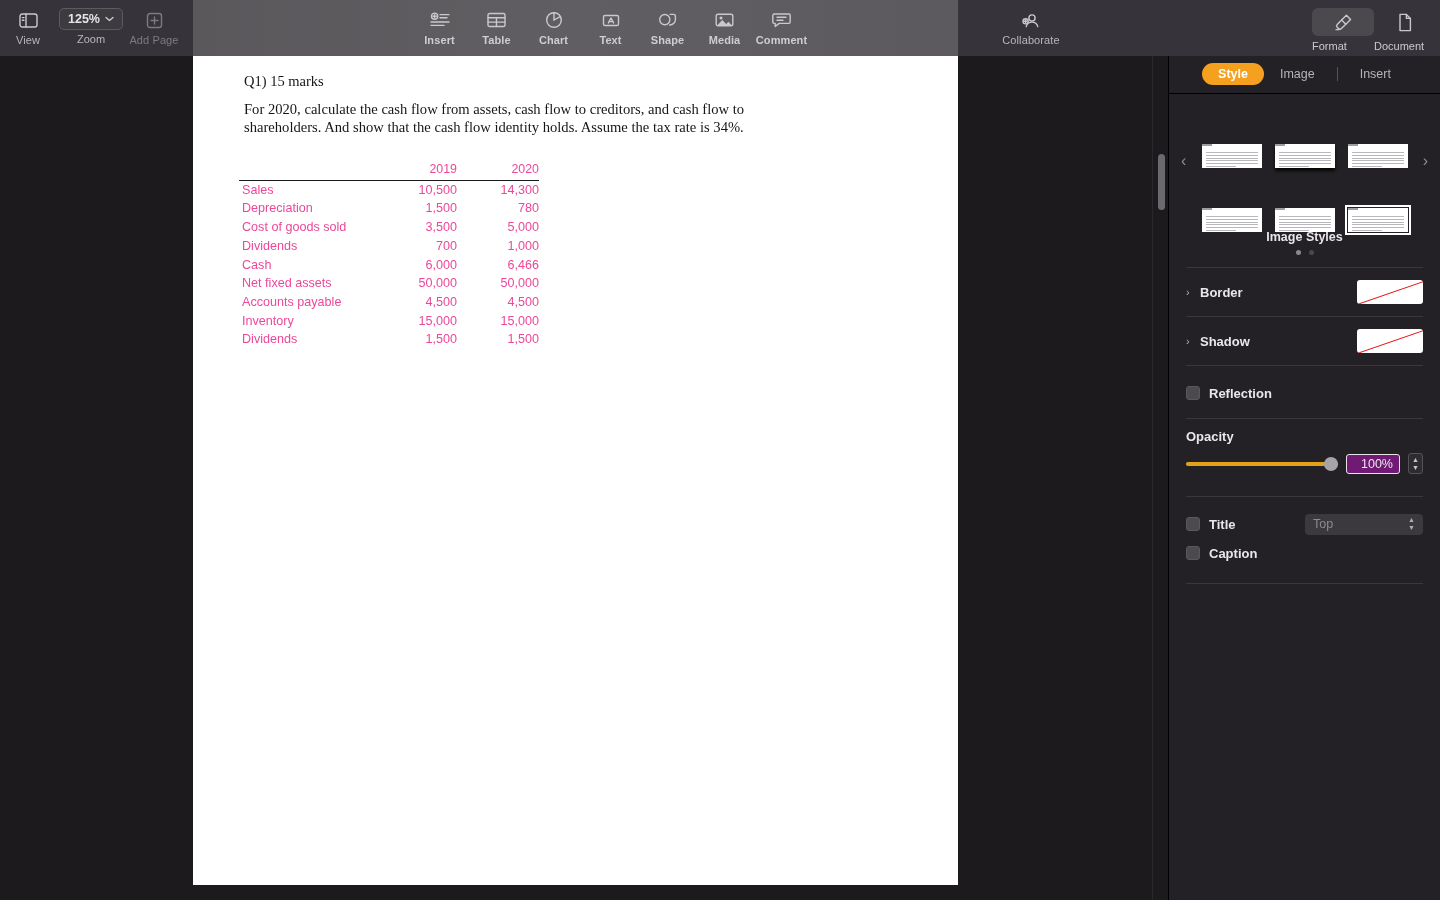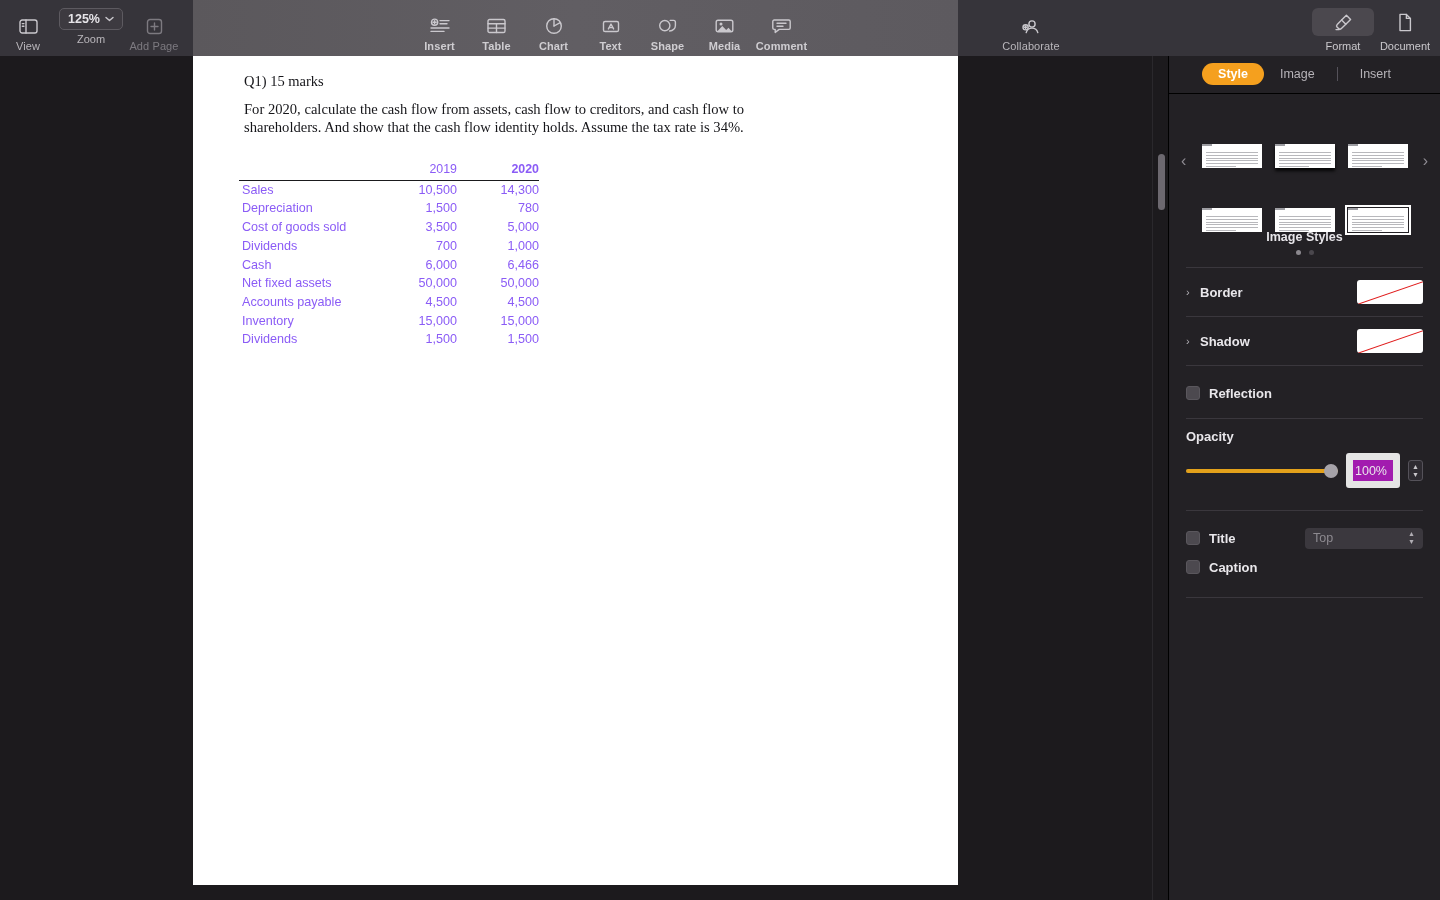--- a/index.html
+++ b/index.html
@@ -19,21 +19,21 @@
     display: flex; align-items: flex-start;
   }
   .toolbar-midband {
     position: absolute; left: 193px; top: 0; width: 765px; height: 56px;
     background: linear-gradient(to right, #5b585c 0%, #615e63 50%, #5d5a5f 100%);
     pointer-events: none;
   }
   .tb-group { position: absolute; display: flex; align-items: flex-start; }
   .tb-item {
     display: flex; flex-direction: column; align-items: center;
-    width: 56px; padding-top: 15px; cursor: default;
+    width: 56px; padding-top: 9px; cursor: default;
   }
   .tb-item .ic { height: 22px; display: flex; align-items: center; justify-content: center; }
   .tb-item .lb {
     font-size: 11px; color: #b9b6bb; margin-top: 3px; letter-spacing: .1px;
     white-space: nowrap;
   }
   .tb-item.on-band .lb { color: #cfcdd1; }
   svg { display: block; }
   .stroke { fill: none; stroke: #cac8cd; stroke-width: 1.4; stroke-linecap: round; stroke-linejoin: round; }
 
@@ -56,21 +56,21 @@
   #g-center { left: 411px; top: 0; }
   #g-center .tb-item { width: 57px; font-weight: bold; }
 
   
   #g-collab { left: 1002px; top: 0; }
 
   
   #g-right { right: 4px; top: 0; }
   .fmt-box {
     width: 62px; padding-top: 8px;
-    display: flex; flex-direction: column; align-items: center;
+    display: flex; flex-direction: column; align-items: flex-start;
   }
   .fmt-box .btnbg {
     width: 62px; height: 28px; border-radius: 6px; background: #4b484e;
     display: flex; align-items: center; justify-content: center;
   }
   .fmt-box .lb { font-size: 11px; color: #cbc9cd; margin-top: 4px; }
 
   
   .canvas {
     position: absolute; left: 0; top: 56px;
@@ -91,30 +91,30 @@
     font-family: "Liberation Serif", serif;
     font-size: 14.6px; color: #16161a; line-height: 1.22;
     margin-top: 11px; width: 578px;
   }
   
   .fin {
     position: absolute; left: 46px; top: 104px;
     width: 300px;
     border-collapse: collapse;
     font-family: "Liberation Sans", sans-serif;
-    font-size: 12.6px; color: #8b5cf6;
+    font-size: 12.6px; color: #ec4899;
   }
   .fin th, .fin td { padding: 0; line-height: 18.7px; font-weight: normal; }
   .fin thead th { text-align: right; font-size: 12.4px; padding-bottom: 1px; }
   .fin thead tr { border-bottom: 1.1px solid #1a1a1d; }
   .fin thead th.lbl { text-align: left; }
   .fin td.lbl { text-align: left; white-space: nowrap; padding-left: 3px; }
   .fin td.num { text-align: right; }
   .fin .c2019 { width: 86px; }
-  .fin .c2020 { width: 82px; font-weight: bold; }
+  .fin .c2020 { width: 82px; }
 
   
   .vscroll {
     position: absolute; left: 1158px; top: 98px;
     width: 7px; height: 56px; border-radius: 4px;
     background: #6c686f;
   }
   .canvas-divider {
     position: absolute; left: 1152px; top: 0; width: 1px; height: 844px;
     background: #2a282c;
@@ -214,22 +214,22 @@
   }
   .slider .fill {
     position: absolute; top: 6px; left: 0; width: 100%; height: 4px;
     border-radius: 2px; background: #e3a11b;
   }
   .slider .knob {
     position: absolute; top: 1px; left: calc(100% - 14px);
     width: 14px; height: 14px; border-radius: 50%; background: #a6a3a9;
   }
   .numbox {
-    width: 54px; height: 35px; border: 7px solid #e5e5e5; border-radius: 3px;
-    background: #a21caf; display: flex; align-items: center; justify-content: flex-end;
+    width: 54px; height: 20px; border: 1px solid #e5e5e5; border-radius: 3px;
+    background: #701a75; display: flex; align-items: center; justify-content: flex-end;
     padding-right: 6px;
   }
   .numbox span { font-size: 12.5px; color: #e9e7eb; }
   .stepper {
     width: 15px; height: 21px; border: 1px solid #55525a; border-radius: 3px;
     background: #2e2b31; display: flex; flex-direction: column;
     align-items: center; justify-content: center; gap: 2px; cursor: default;
   }
   .stepper i { font-style: normal; font-size: 7px; color: #c9c7cb; line-height: 6px; }
 

